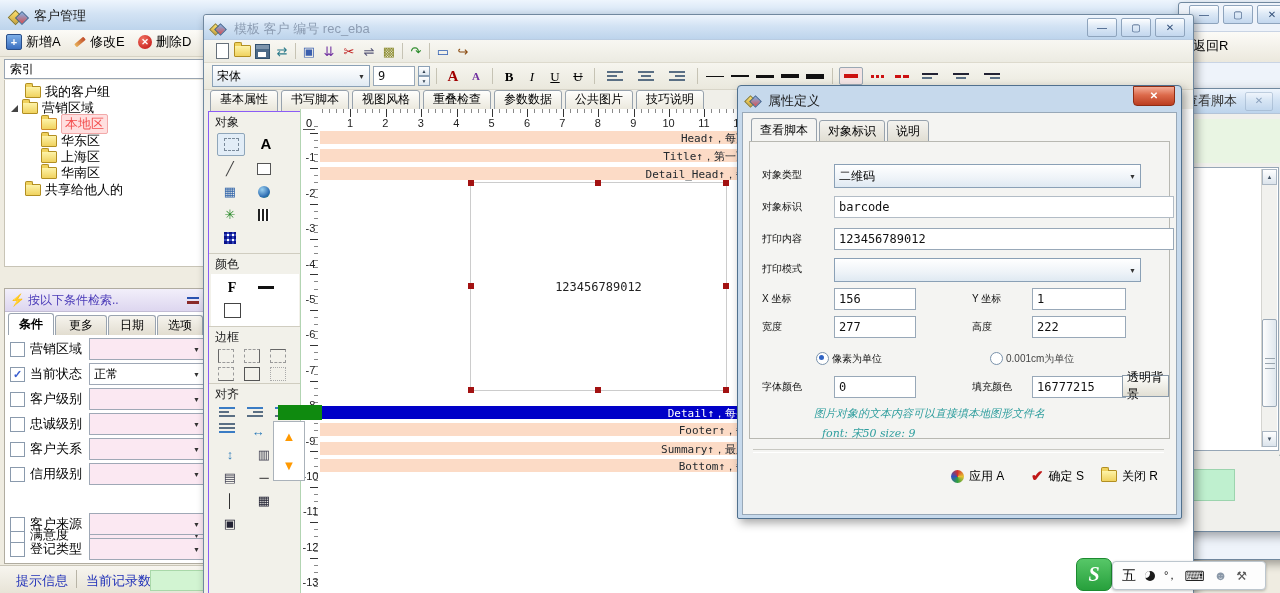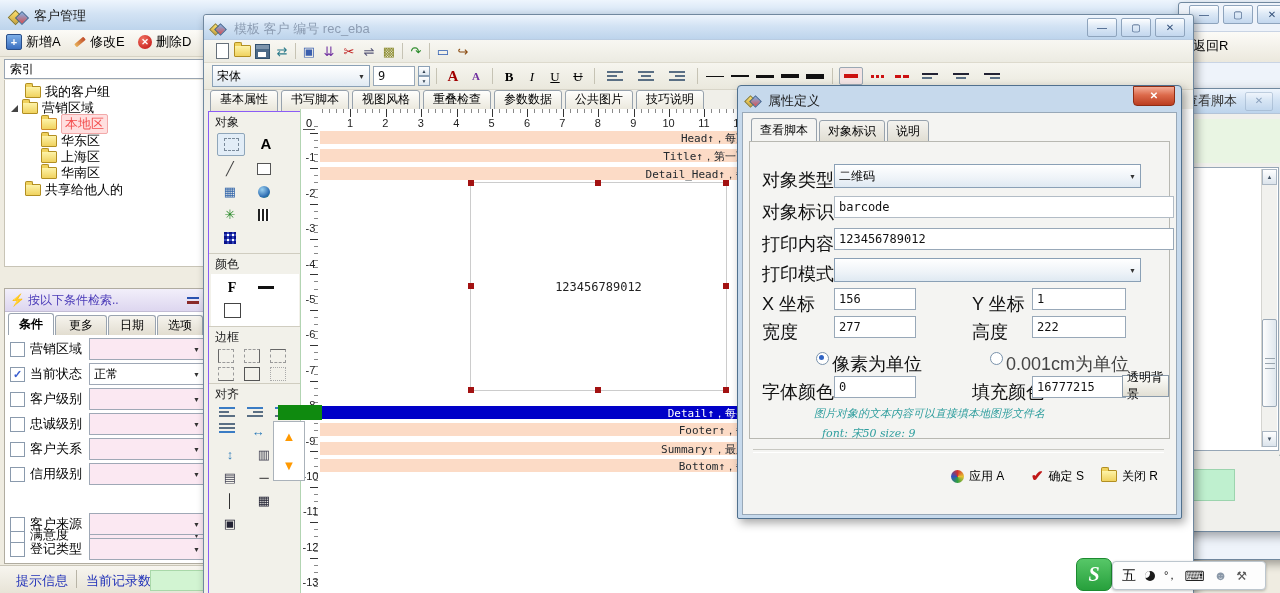--- a/index.html
+++ b/index.html
@@ -82,21 +82,21 @@
   .ln i{display:block;width:18px;background:#111;}
   .lnr i{background:#cc1111;}
   .lnsel{border:1px solid #9aa8b4;background:#f3e4e4;border-radius:2px;}
   .dot3{display:flex;gap:2px;}.dot3 i{width:3px;height:3px;background:#cc1111;display:block;}
   .dash2{display:flex;gap:2px;}.dash2 i{width:6px;height:3px;background:#cc1111;display:block;}
   
   .dtab{height:21px;padding:0 8px;border:1px solid #97a2ad;border-radius:3px 3px 0 0;
     background:linear-gradient(#f4f3ef,#e0ddd2);display:inline-flex;align-items:center;
     font-size:12px;margin-right:2px;}
   .dtab.active{background:#f4f4f2;height:23px;border-bottom-color:#f4f4f2;}
-  .dlabel{position:absolute;font-size:18px;color:#111;}
+  .dlabel{position:absolute;font-size:10px;color:#111;}
   .flatbtn{position:absolute;display:flex;align-items:center;gap:5px;font-size:12px;height:22px;}
   .hint{position:absolute;color:#2f9e9e;font-style:italic;font-size:11px;white-space:nowrap;}
   .moon{width:10px;height:10px;border-radius:50%;background:#1b1b1b;position:relative;overflow:hidden;display:inline-block;}
   .moon::after{content:"";position:absolute;left:-4px;top:-2px;width:9px;height:9px;border-radius:50%;background:#fdfdfd;}
   .spin{display:flex;flex-direction:column;width:12px;height:20px;}
   .spin b{flex:1;border:1px solid #8aa0b6;background:linear-gradient(#fff,#dde7f0);
     font-size:5px;display:flex;align-items:center;justify-content:center;color:#345;}
   .grip i{display:block;width:10px;height:1px;background:#98a4ae;margin:2px auto;}
 </style>
 </head>

